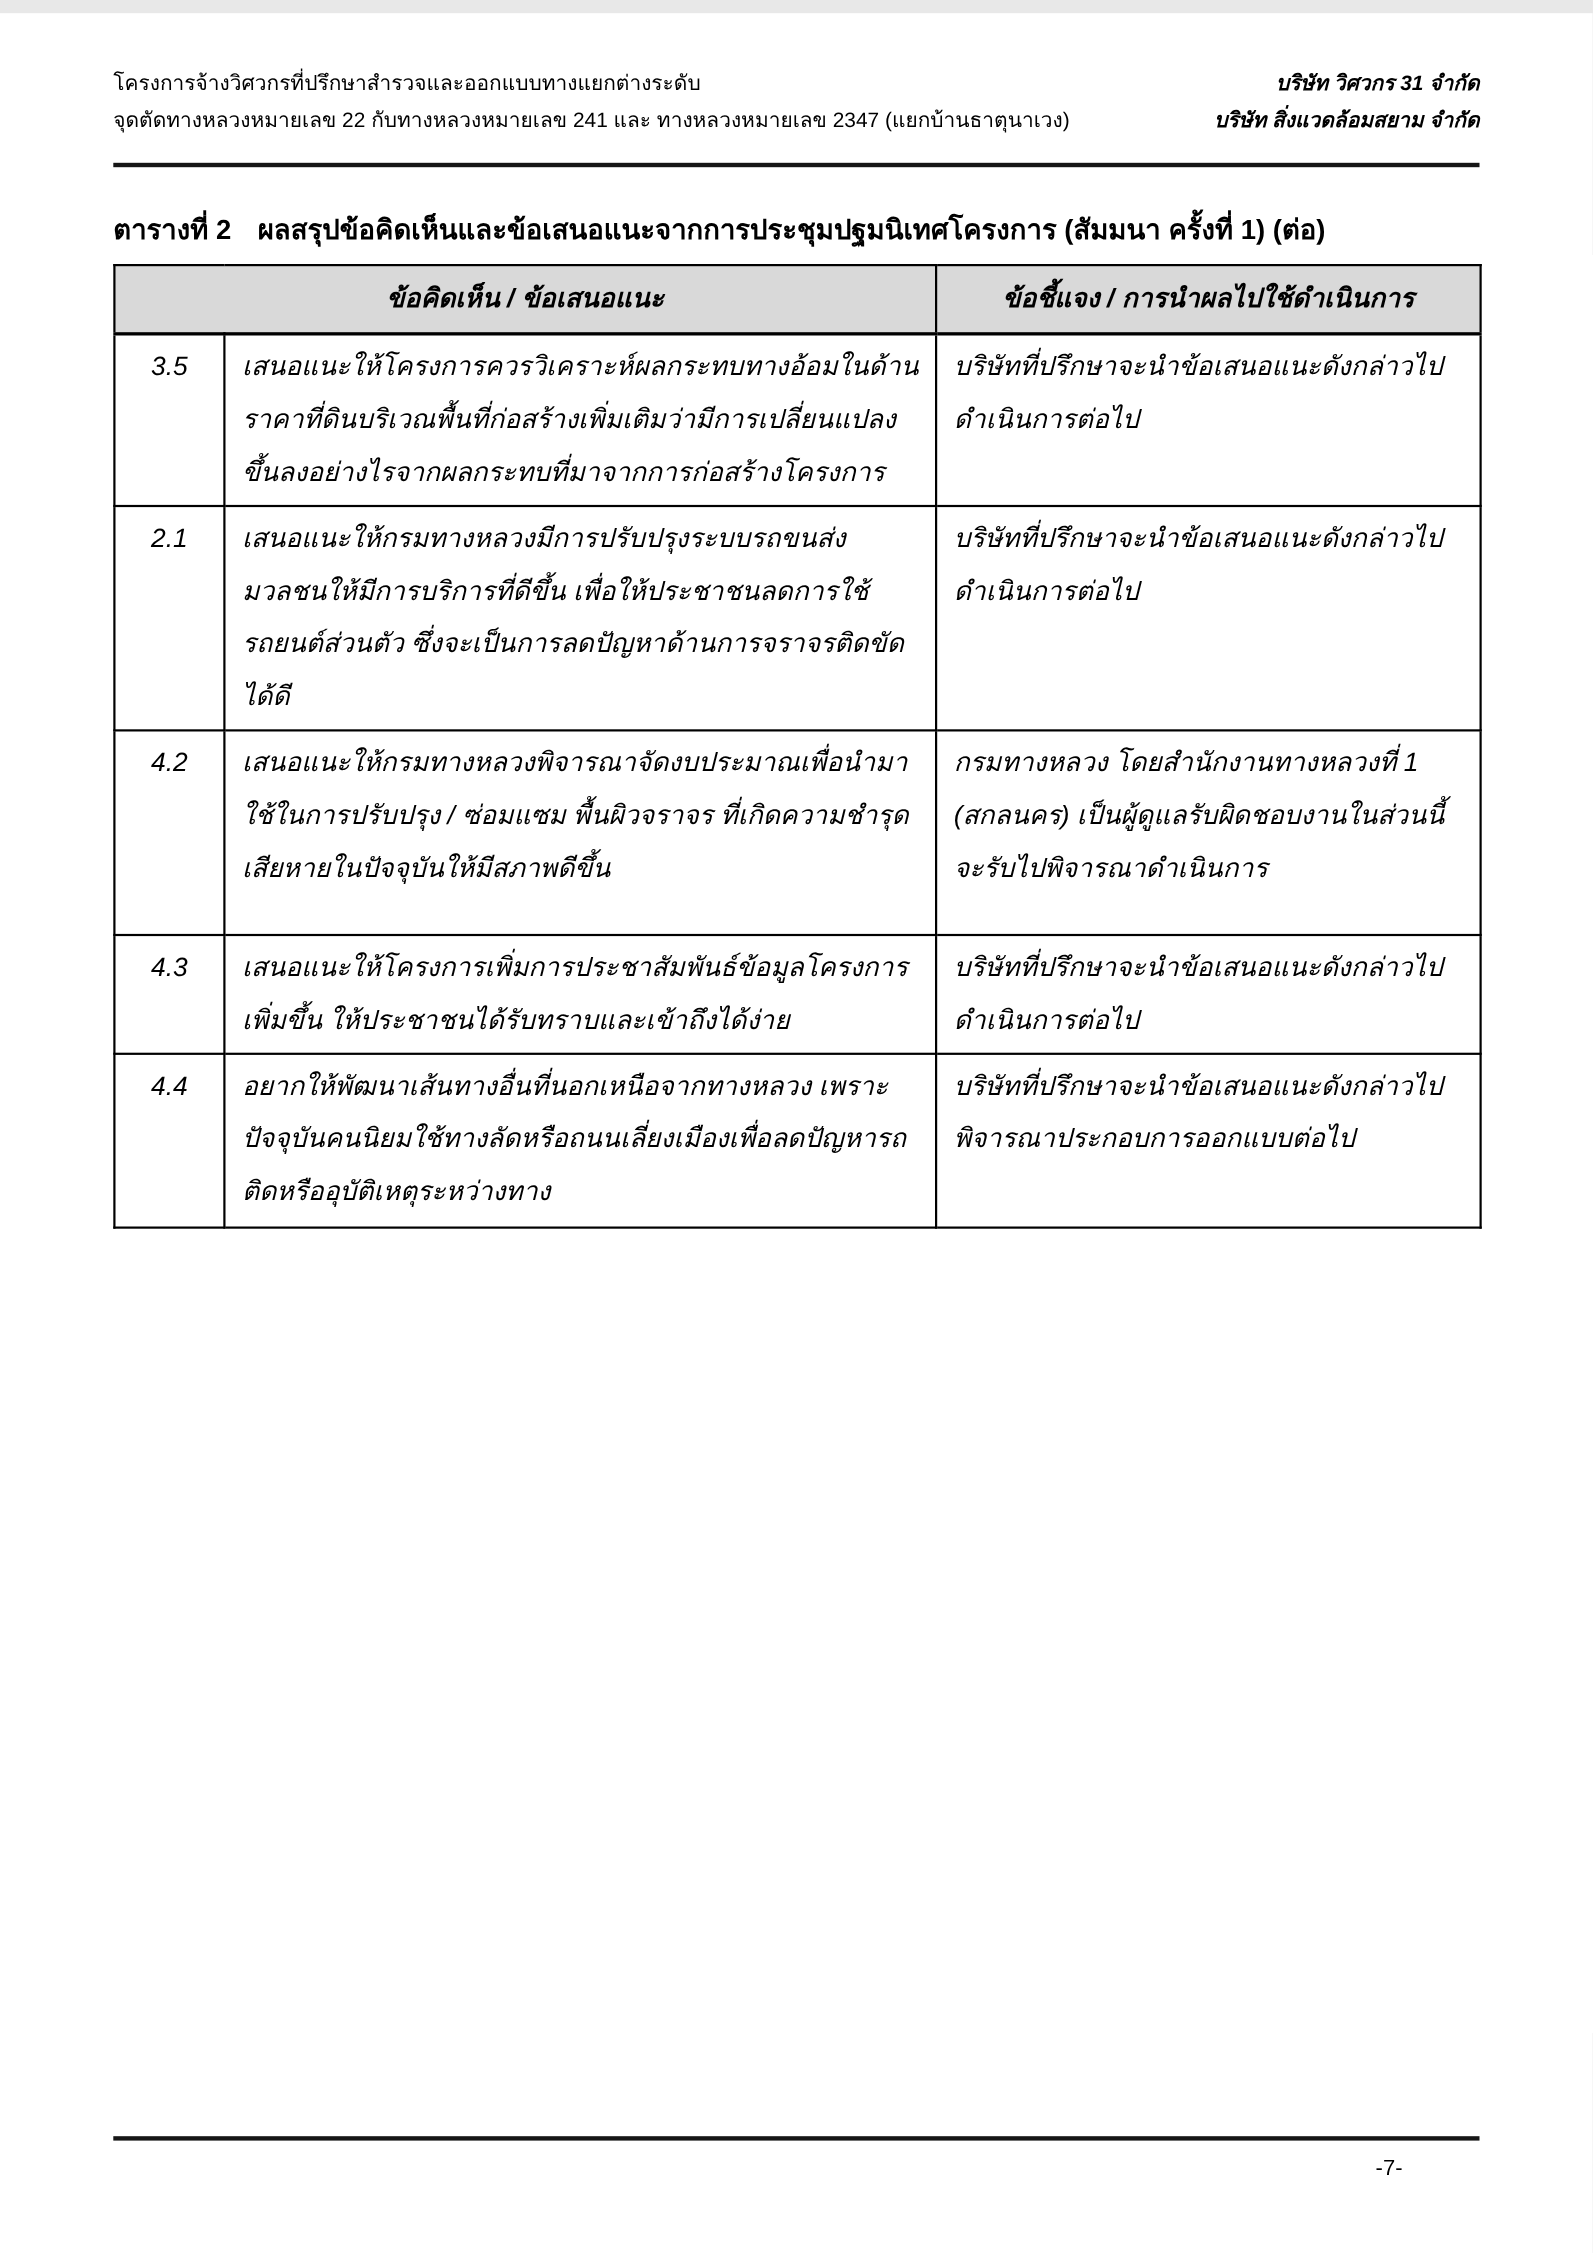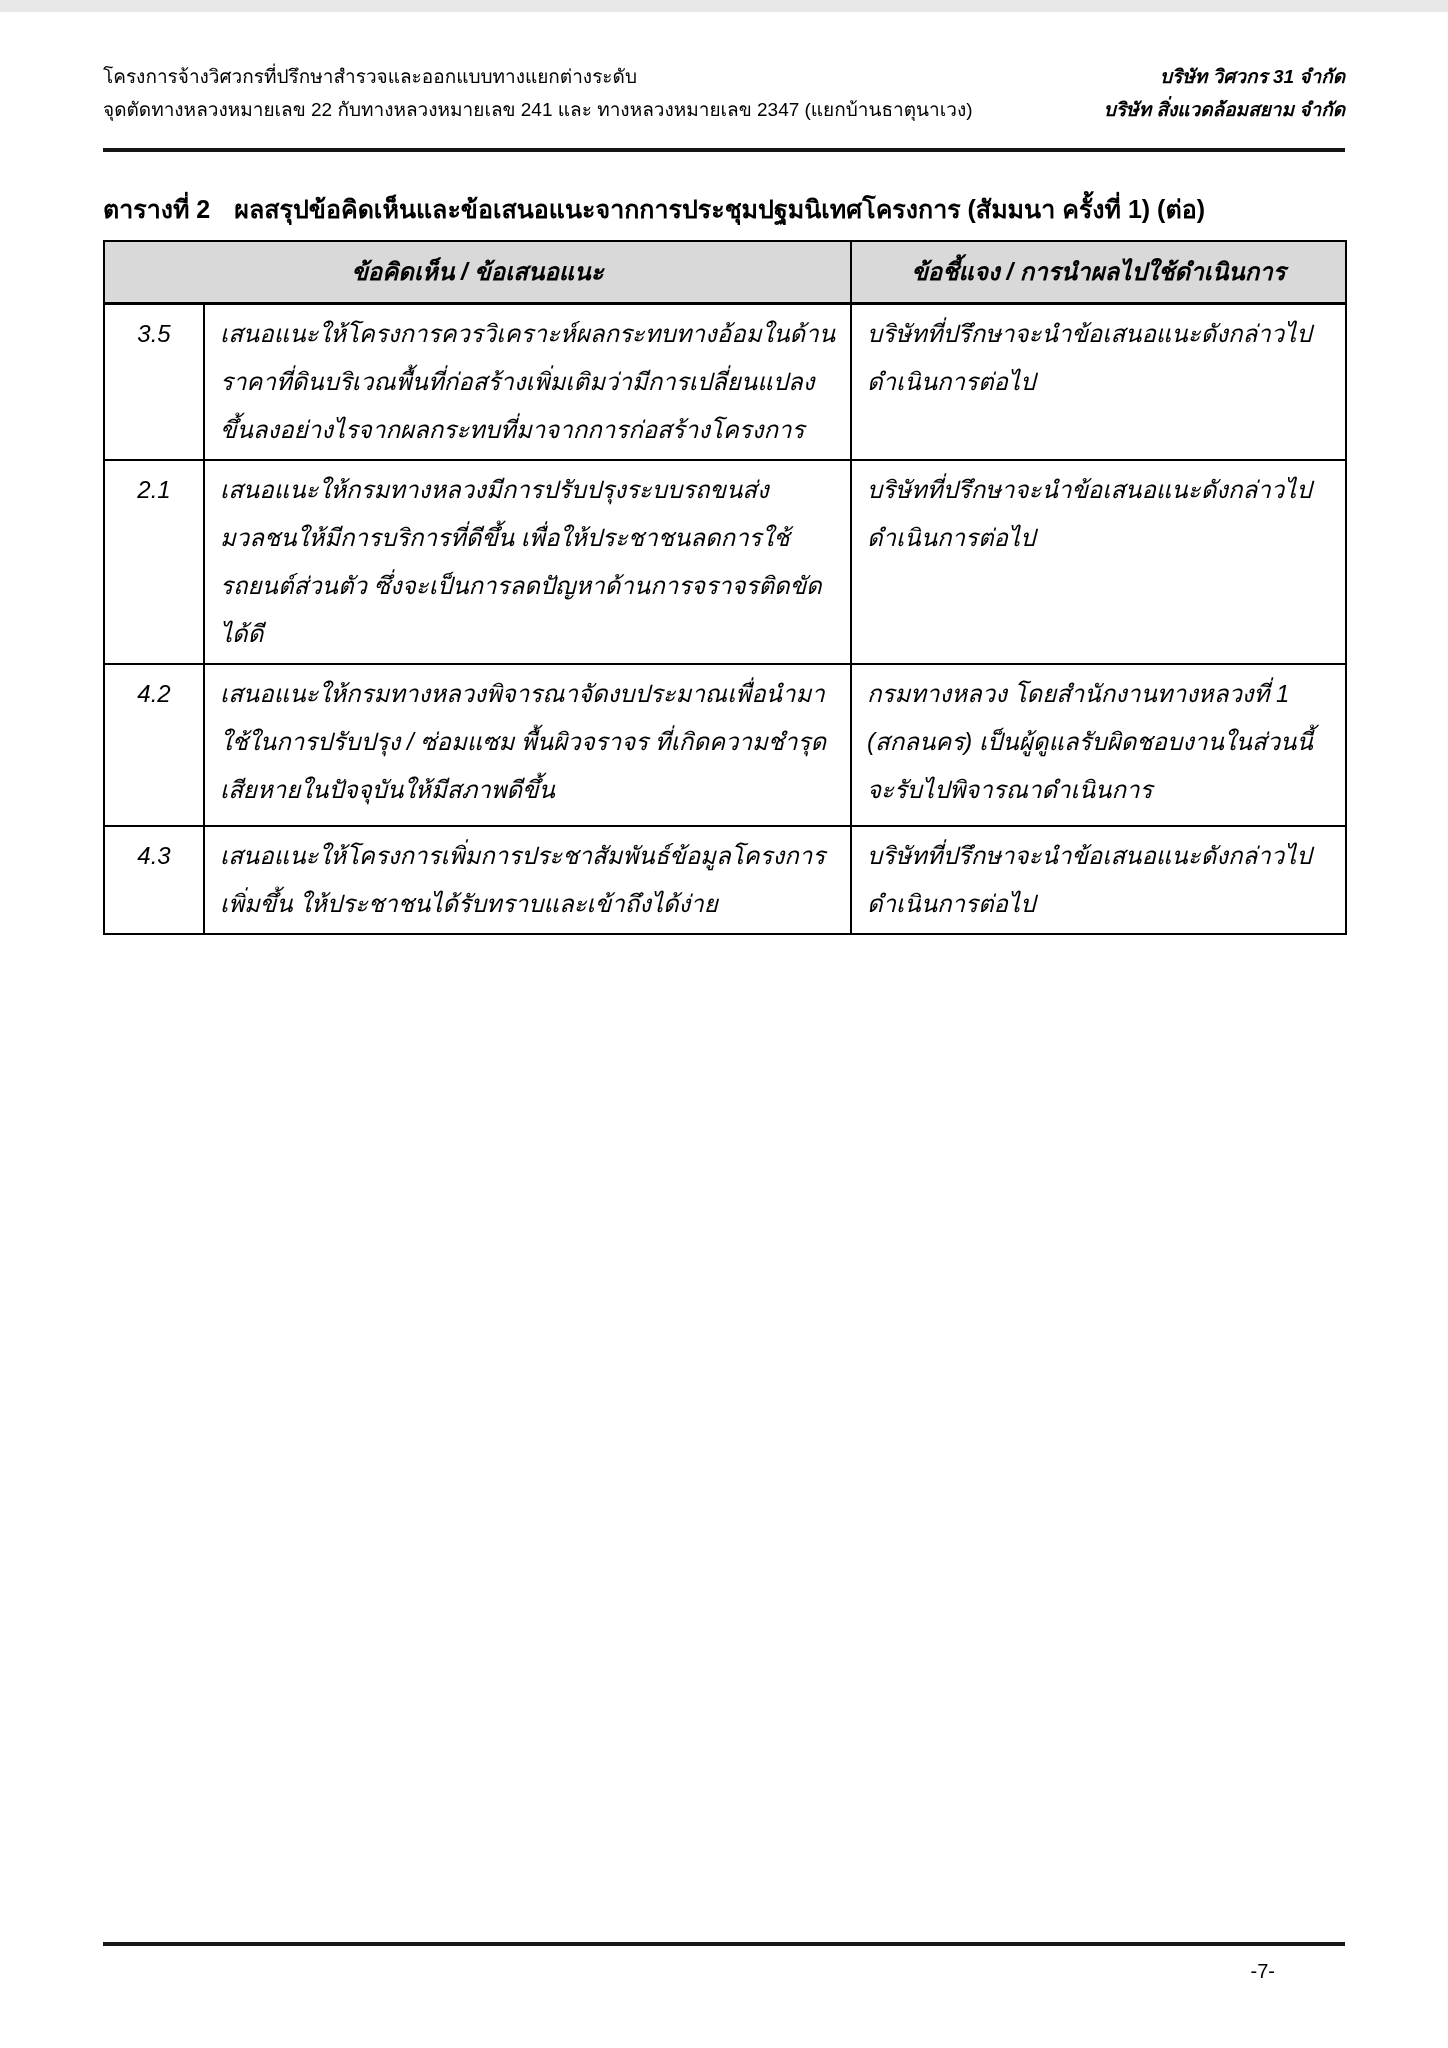--- a/index.html
+++ b/index.html
@@ -83,21 +83,21 @@
   tr.section-row td {
     background: #d9d9d9;
     font-weight: bold;
     height: 52px;
     padding: 5px 12px 5px 36px;
     line-height: 42px;
   }
   tr.section-row .sec-no { display: inline-block; width: 57px; }
   tr.h152 { height: 152px; }
   tr.h202 { height: 202px; }
-  tr.h162 { height: 162px; }
+  tr.h162 { height: 186px; }
   tr.h115 { height: 97px; }
   tr.h158 { height: 158px; }
   .wrapfix { overflow-wrap: anywhere; }
   
   .footer-rule {
     position: absolute;
     top: 1930px; left: 103px; right: 103px;
     height: 4px;
     background: #161616;
   }
@@ -157,19 +157,24 @@
       <tr class="h162">
         <td class="no">4.2</td>
         <td class="wrapfix">เสนอแนะให้กรมทางหลวงพิจารณาจัดงบประมาณเพื่อนำมาใช้ในการปรับปรุง / ซ่อมแซม พื้นผิวจราจร ที่เกิดความชำรุดเสียหายในปัจจุบันให้มีสภาพดีขึ้น</td>
         <td class="wrapfix">กรมทางหลวง โดยสำนักงานทางหลวงที่ 1 (สกลนคร) เป็นผู้ดูแลรับผิดชอบงานในส่วนนี้จะรับไปพิจารณาดำเนินการ</td>
       </tr>
       <tr class="h115">
         <td class="no">4.3</td>
         <td class="wrapfix">เสนอแนะให้โครงการเพิ่มการประชาสัมพันธ์ข้อมูลโครงการเพิ่มขึ้น ให้ประชาชนได้รับทราบและเข้าถึงได้ง่าย</td>
         <td class="wrapfix">บริษัทที่ปรึกษาจะนำข้อเสนอแนะดังกล่าวไปดำเนินการต่อไป</td>
       </tr>
+      <tr class="h158">
+        <td class="no">4.4</td>
+        <td class="wrapfix">อยากให้พัฒนาเส้นทางอื่นที่นอกเหนือจากทางหลวง เพราะปัจจุบันคนนิยมใช้ทางลัดหรือถนนเลี่ยงเมืองเพื่อลดปัญหารถติดหรืออุบัติเหตุระหว่างทาง</td>
+        <td class="wrapfix">บริษัทที่ปรึกษาจะนำข้อเสนอแนะดังกล่าวไปพิจารณาประกอบการออกแบบต่อไป</td>
+      </tr>
     </tbody>
   </table>
 
   <div class="footer-rule"></div>
   <div class="page-number">-7-</div>
 
 </div>
 
 </body></html>

